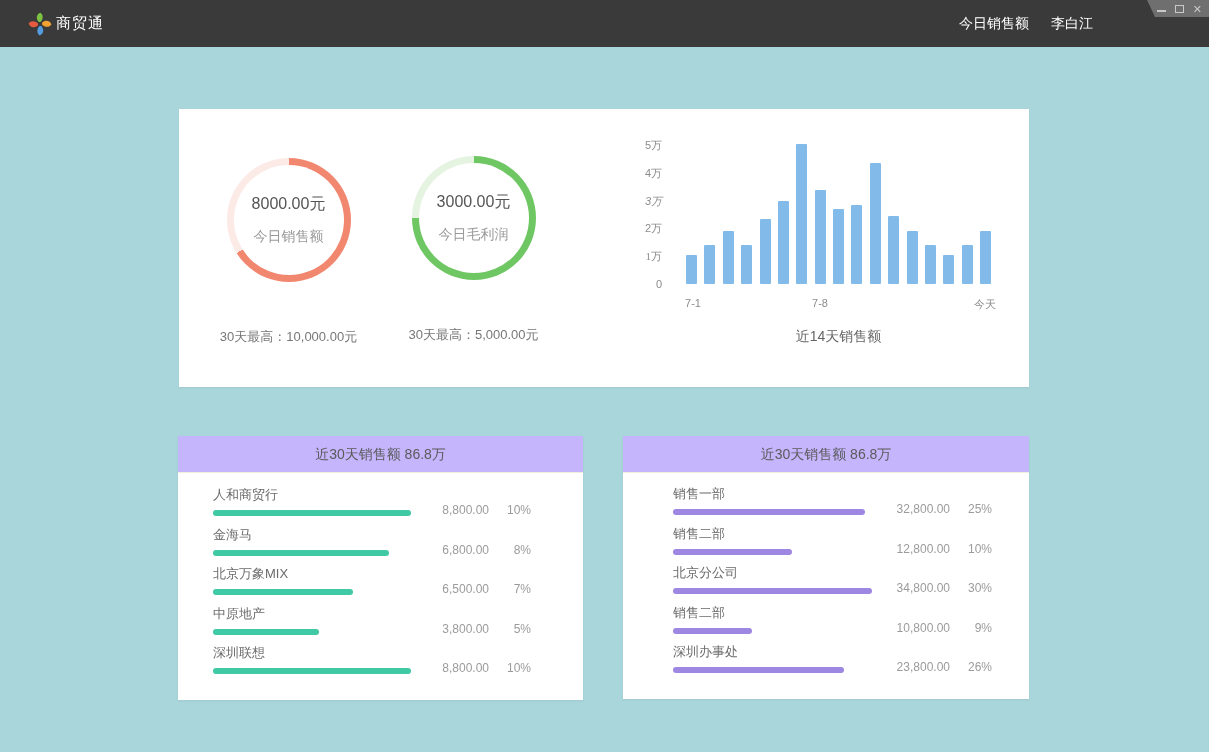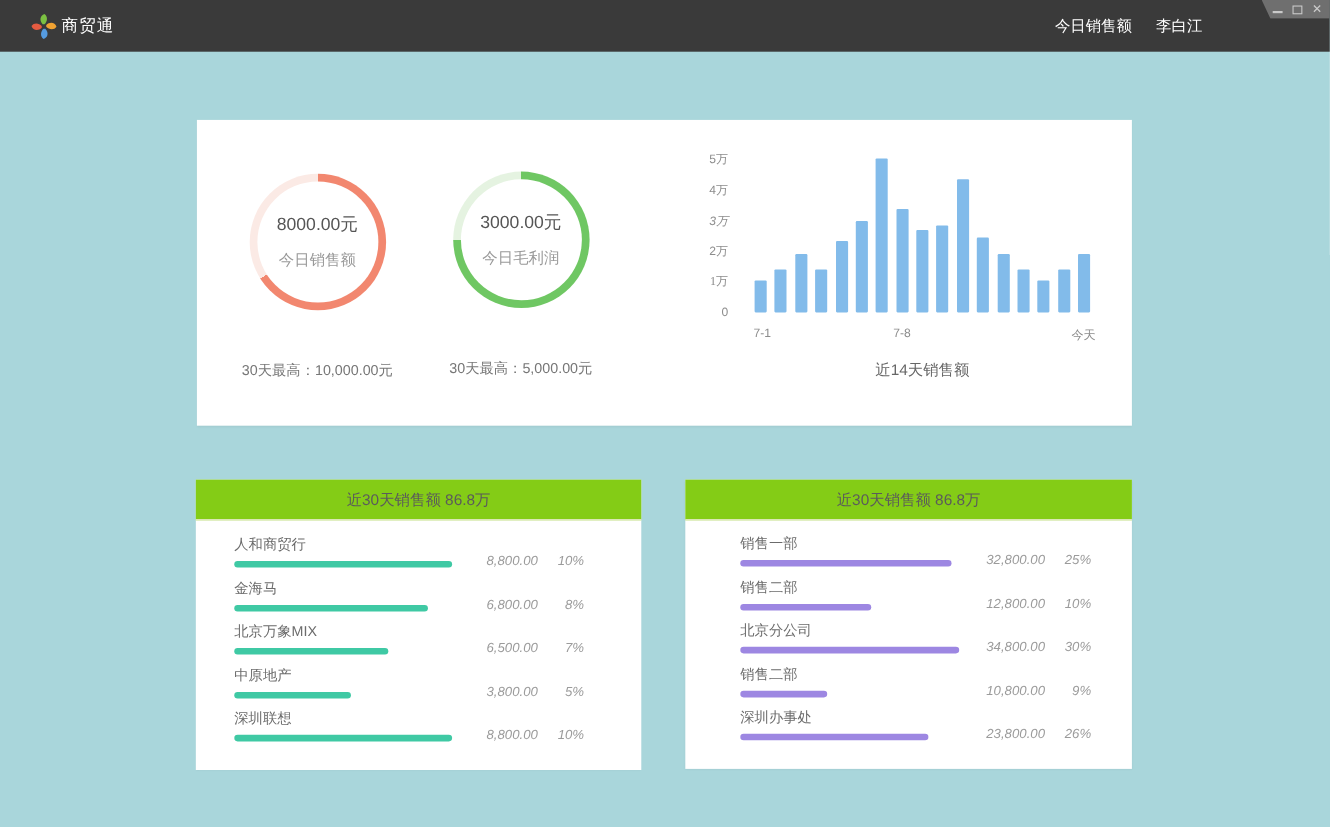--- a/index.html
+++ b/index.html
@@ -45,29 +45,29 @@
   .chart-plot { position:absolute; left:507px; top:36px; width:305px; height:139px;
                 display:flex; justify-content:space-between; align-items:flex-end; overflow:visible; }
   .bar { width:11px; border-radius:1px; }
   .chart-x-axis { position:absolute; left:507px; top:188px; width:305px; height:14px; }
   .xtick { position:absolute; transform:translateX(-50%); font-size:11px; color:#8C8C8C; white-space:nowrap; }
   .xt0 { left:7px; } .xt1 { left:134px; } .xt2 { left:299px; }
   .chart-title { position:absolute; left:507px; top:219px; width:305px; text-align:center;
                  font-size:14px; color:#666666; }
 
   
-  .list-header { height:37px; line-height:37px; text-align:center; background:#84cc16;
+  .list-header { height:37px; line-height:37px; text-align:center; background:#c4b5fd;
                  border-bottom:1px solid #F1EEDB; font-size:14px; color:#5B5B5B; }
   .list { position:relative; }
   .panel-bl .list { padding:13px 52px 0 35px; }
   .panel-br .list { padding:12px 37px 0 50px; }
   .row { position:relative; height:39.5px; }
   .row-name { font-size:13px; color:#6B6B6B; line-height:17px; }
   .row-bar { height:6px; border-radius:3px; margin-top:7px; }
-  .row-val { position:absolute; right:0; top:17px; font-size:12px; color:#9B9B9B; white-space:nowrap;font-style:italic; }
+  .row-val { position:absolute; right:0; top:17px; font-size:12px; color:#9B9B9B; white-space:nowrap; }
   .row-val .val { display:inline-block; min-width:62px; text-align:right; }
   .row-val .pct { display:inline-block; min-width:30px; text-align:right; margin-left:12px; }
 </style>
 </head>
 <body>
 
 <div class="stage">
 
   <header class="topbar">
     <span class="logo">

